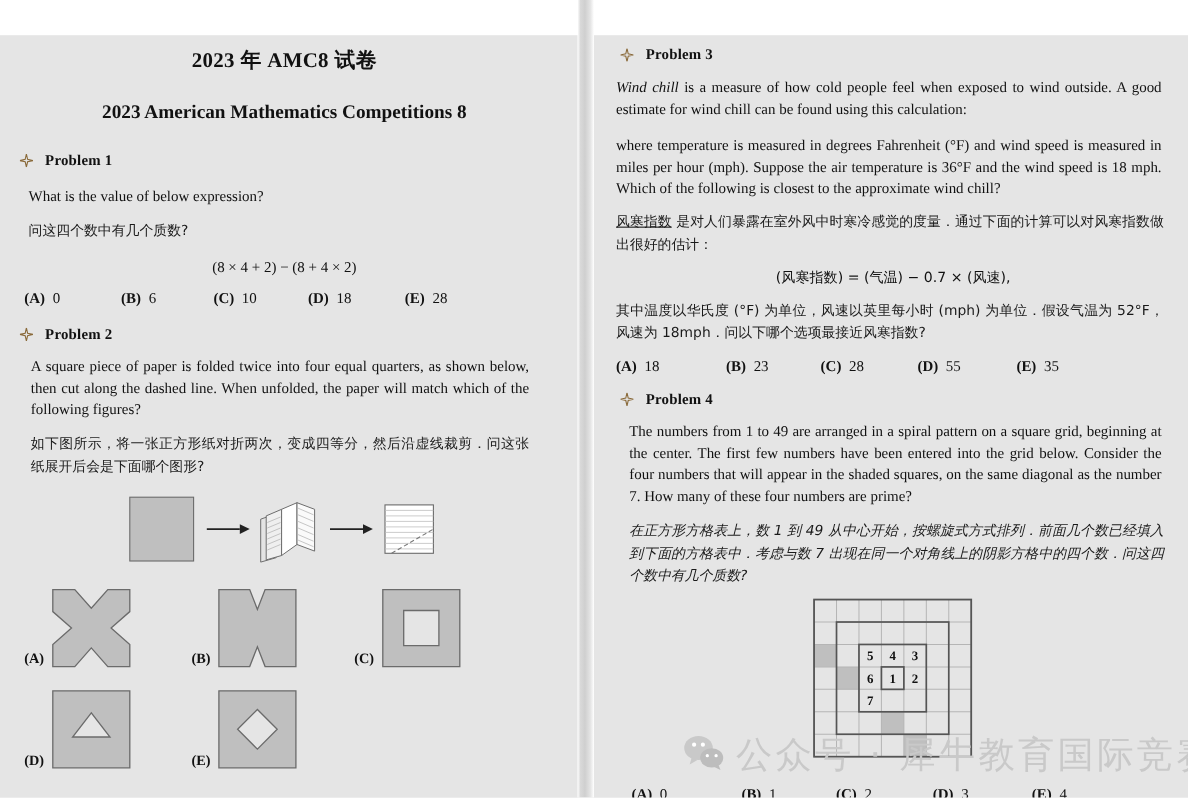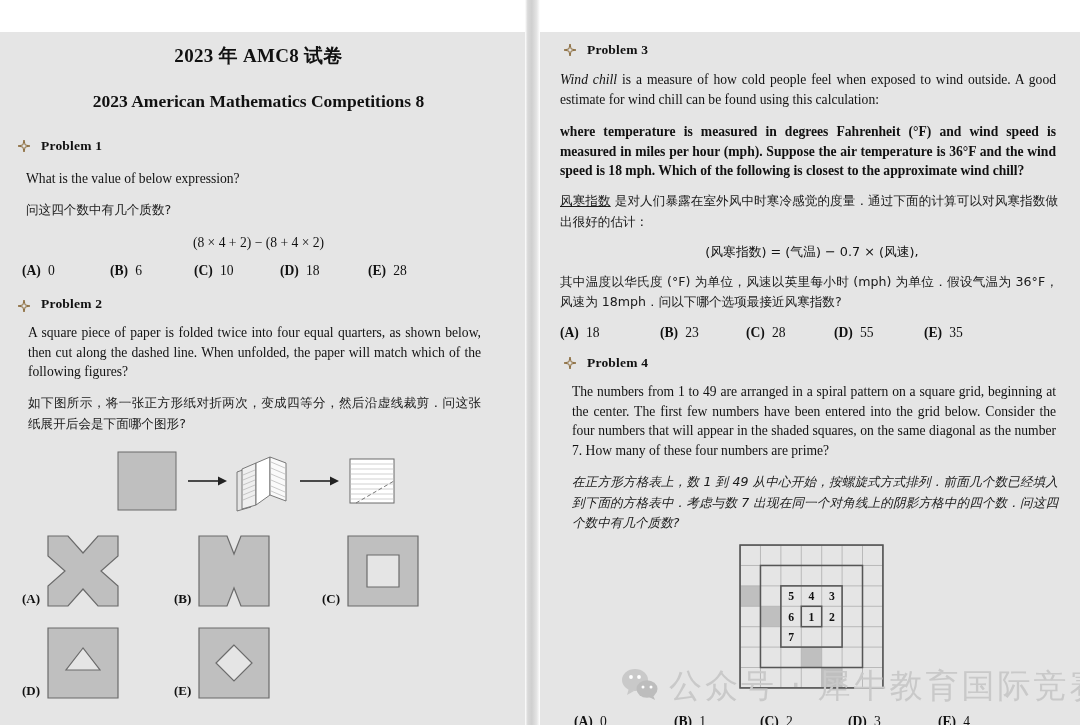--- a/index.html
+++ b/index.html
@@ -124,21 +124,21 @@
       <span class="choice" style="width:88px;">
         <span class="ltr">(D)</span>
         <span class="val">18</span>
       </span>
       <span class="choice">
         <span class="ltr">(E)</span>
         <span class="val">28</span>
       </span>
     </div>
 
-    <div class="prob-head" style="margin-top:17px;margin-left:4px;align-items:flex-end;">
+    <div class="prob-head" style="margin-top:17px;margin-left:4px;">
       <svg class="star-icon" viewBox="0 0 12 12">
         <path d="M6 0 L7.1 4.9 L12 6 L7.1 7.1 L6 12 L4.9 7.1 L0 6 L4.9 4.9 Z" fill="none" stroke="#8a6a3a" stroke-width="1"></path>
       </svg>
       <span class="prob-label">Problem 2</span>
     </div>
 
     <p class="body-en layer-text" style="margin-top:11px;margin-left:14px;margin-right:22px;">A square piece of paper is folded twice into four equal quarters, as shown below, then cut along the dashed line. When unfolded, the paper will match which of the following figures?</p>
 
     <p class="body-cn layer-text" style="margin-top:11px;margin-left:14px;margin-right:22px;">如下图所示，将一张正方形纸对折两次，变成四等分，然后沿虚线裁剪．问这张纸展开后会是下面哪个图形?</p>
 
@@ -240,29 +240,29 @@
         <path d="M6 0 L7.1 4.9 L12 6 L7.1 7.1 L6 12 L4.9 7.1 L0 6 L4.9 4.9 Z" fill="none" stroke="#8a6a3a" stroke-width="1"></path>
       </svg>
       <span class="prob-label">Problem 3</span>
     </div>
 
     <p class="body-en layer-text" style="margin-top:12px;margin-left:2px;margin-right:10px;">
       <span class="italicterm">Wind chill</span><span> is a measure of how cold people feel when exposed to wind outside. A good estimate for wind chill can be found using this calculation:</span>
     </p>
 
 
-    <p class="body-en layer-text" style="margin-top:12px;margin-left:2px;margin-right:10px;font-weight:bold;">where temperature is measured in degrees Fahrenheit (°F) and wind speed is measured in miles per hour (mph). Suppose the air temperature is 36°F and the wind speed is 18 mph. Which of the following is closest to the approximate wind chill?</p>
+    <p class="body-en layer-text" style="margin-top:12px;margin-left:2px;margin-right:10px;">where temperature is measured in degrees Fahrenheit (°F) and wind speed is measured in miles per hour (mph). Suppose the air temperature is 36°F and the wind speed is 18 mph. Which of the following is closest to the approximate wind chill?</p>
 
     <p class="body-cn layer-text" style="margin-top:10px;margin-left:2px;margin-right:8px;">
       <span class="underterm">风寒指数</span><span> 是对人们暴露在室外风中时寒冷感觉的度量．通过下面的计算可以对风寒指数做出很好的估计：</span>
     </p>
 
     <p class="formula-cn layer-text" style="margin-top:12px;">(风寒指数) = (气温) − 0.7 × (风速),</p>
 
-    <p class="body-cn layer-text" style="margin-top:11px;margin-left:2px;margin-right:8px;">其中温度以华氏度 (°F) 为单位，风速以英里每小时 (mph) 为单位．假设气温为 36°F，风速为 18mph．问以下哪个选项最接近风寒指数?</p>
+    <p class="body-cn layer-text" style="margin-top:11px;margin-left:2px;margin-right:8px;">其中温度以华氏度 (°F) 为单位，风速以英里每小时 (mph) 为单位．假设气温为 52°F，风速为 18mph．问以下哪个选项最接近风寒指数?</p>
 
     <div class="choices" style="margin-top:12px;margin-left:2px;">
       <span class="choice" style="width:100px;">
         <span class="ltr">(A)</span>
         <span class="val">18</span>
       </span>
       <span class="choice" style="width:86px;">
         <span class="ltr">(B)</span>
         <span class="val">23</span>
       </span>

